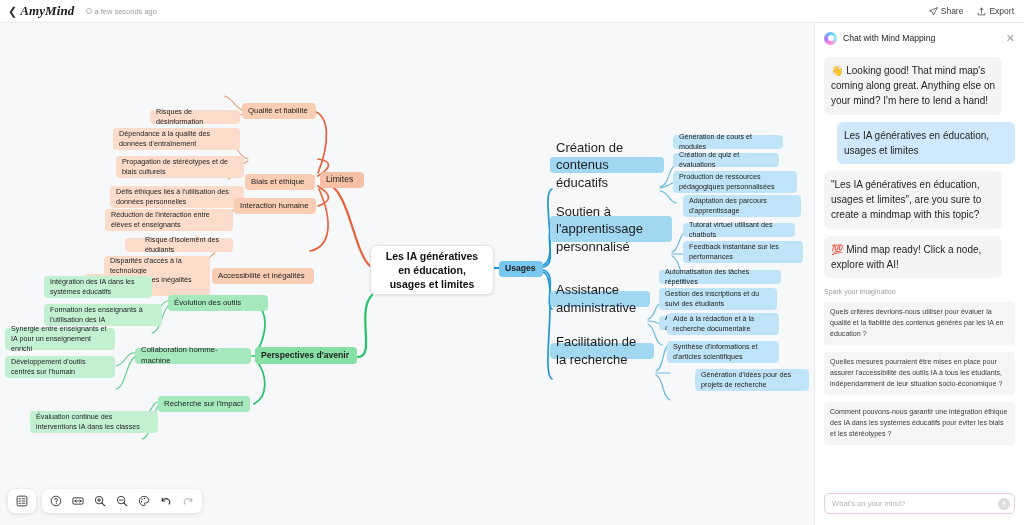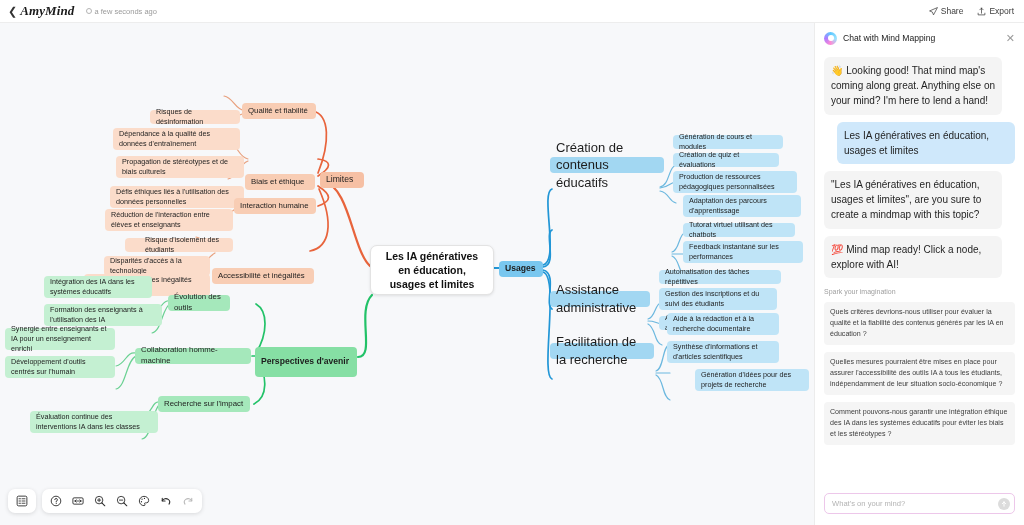--- a/index.html
+++ b/index.html
@@ -258,37 +258,38 @@
     <div class="node n-o3" style="left:104px; top:233px; width:106px; height:20px;">Disparités d'accès à la technologie</div>
     <div class="node n-o3" style="left:84px; top:251px; width:126px; height:22px;">Risque d'aggraver les inégalités éducatives</div>
 
     <div class="node n-b1" style="left:499px; top:238px; width:44px; height:16px;">Usages</div>
 
     <div class="node n-b2" style="left:550px; top:134px; width:114px; height:16px;">Création de contenus éducatifs</div>
     <div class="node n-b3" style="left:673px; top:112px; width:110px; height:14px;">Génération de cours et modules</div>
     <div class="node n-b3" style="left:673px; top:130px; width:106px; height:14px;">Création de quiz et évaluations</div>
     <div class="node n-b3" style="left:673px; top:148px; width:124px; height:22px;">Production de ressources pédagogiques personnalisées</div>
 
+    <div class="node n-b2" style="left:550px; top:193px; width:122px; height:26px;">Soutien à l'apprentissage personnalisé</div>
     <div class="node n-b3" style="left:683px; top:172px; width:118px; height:22px;">Adaptation des parcours d'apprentissage</div>
     <div class="node n-b3" style="left:683px; top:200px; width:112px; height:14px;">Tutorat virtuel utilisant des chatbots</div>
     <div class="node n-b3" style="left:683px; top:218px; width:120px; height:22px;">Feedback instantané sur les performances</div>
 
     <div class="node n-b2" style="left:550px; top:268px; width:100px; height:16px;">Assistance administrative</div>
     <div class="node n-b3" style="left:659px; top:247px; width:122px; height:14px;">Automatisation des tâches répétitives</div>
     <div class="node n-b3" style="left:659px; top:265px; width:118px; height:22px;">Gestion des inscriptions et du suivi des étudiants</div>
     <div class="node n-b3" style="left:659px; top:293px; width:112px; height:14px;">Analyse des données académiques</div>
 
     <div class="node n-b2" style="left:550px; top:320px; width:104px; height:16px;">Facilitation de la recherche</div>
     <div class="node n-b3" style="left:667px; top:290px; width:112px; height:22px;">Aide à la rédaction et à la recherche documentaire</div>
     <div class="node n-b3" style="left:667px; top:318px; width:112px; height:22px;">Synthèse d'informations et d'articles scientifiques</div>
     <div class="node n-b3" style="left:695px; top:346px; width:114px; height:22px;">Génération d'idées pour des projets de recherche</div>
 
-    <div class="node n-g1" style="left:255px; top:324px; width:102px; height:30px;">Perspectives d'avenir</div>
-
-    <div class="node n-g2" style="left:168px; top:272px; width:62px; height:16px;">Évolution des outils</div>
+    <div class="node n-g1" style="left:255px; top:324px; width:102px; height:17px;">Perspectives d'avenir</div>
+
+    <div class="node n-g2" style="left:168px; top:272px; width:100px; height:16px;">Évolution des outils</div>
     <div class="node n-g3" style="left:44px; top:253px; width:108px; height:22px;">Intégration des IA dans les systèmes éducatifs</div>
     <div class="node n-g3" style="left:44px; top:281px; width:118px; height:22px;">Formation des enseignants à l'utilisation des IA</div>
 
     <div class="node n-g2" style="left:135px; top:325px; width:116px; height:16px;">Collaboration homme-machine</div>
     <div class="node n-g3" style="left:5px; top:305px; width:110px; height:22px;">Synergie entre enseignants et IA pour un enseignement enrichi</div>
     <div class="node n-g3" style="left:5px; top:333px; width:110px; height:22px;">Développement d'outils centrés sur l'humain</div>
 
     <div class="node n-g2" style="left:158px; top:373px; width:92px; height:16px;">Recherche sur l'impact</div>
     <div class="node n-g3" style="left:30px; top:388px; width:128px; height:22px;">Évaluation continue des interventions IA dans les classes</div>
 

